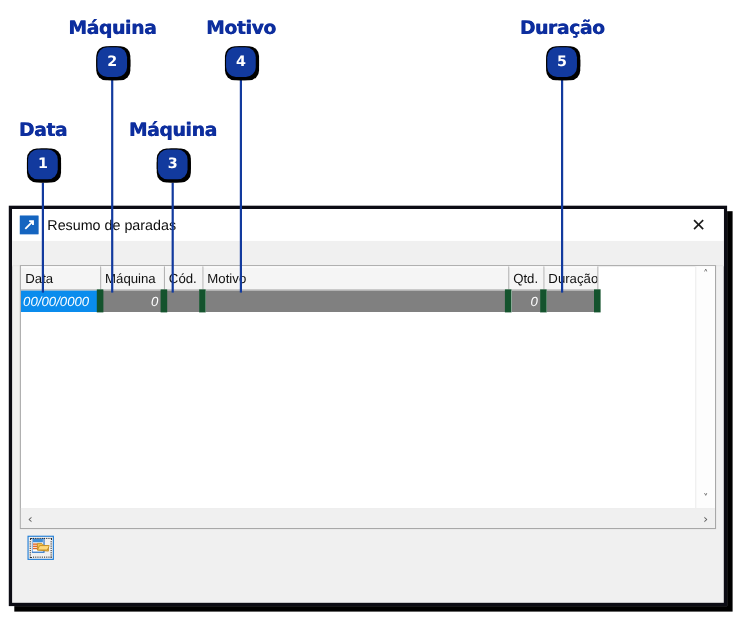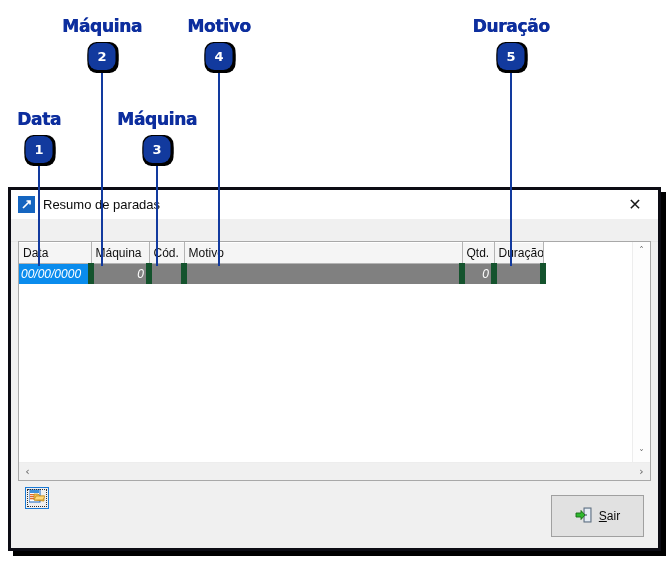--- a/index.html
+++ b/index.html
@@ -306,31 +306,20 @@
         <rect x="1" y="1" width="9" height="3" fill="#3f8fd8"></rect>
         <rect x="1" y="5" width="4" height="1.3" fill="#e06a2b"></rect>
         <rect x="1" y="7" width="4" height="1.3" fill="#e06a2b"></rect>
         <rect x="1" y="9" width="4" height="1.3" fill="#e06a2b"></rect>
         <path d="M5 11 L5 5 L9 5 L11 7 L15 7 L15 12 Z" fill="#f2c14e" stroke="#c08a1e" stroke-width="0.8"></path>
         <path d="M5 11 L7 7 L16 7 L14 11 Z" fill="#ffd97a" stroke="#c08a1e" stroke-width="0.8"></path>
       </svg>
     </span>
   </div>
 
-  <div id="sair-btn">
-    <span>
-      <svg width="18" height="16" viewBox="0 0 18 16">
-        <rect x="9" y="1" width="7" height="14" fill="#c9d6e4" stroke="#5a6b7d" stroke-width="1"></rect>
-        <rect x="10" y="2" width="5" height="12" fill="#e6edf4"></rect>
-        <circle cx="11" cy="8" r="0.9" fill="#5a6b7d"></circle>
-        <path d="M1 6 L6 6 L6 3.5 L10 8 L6 12.5 L6 10 L1 10 Z" fill="#2eb82e" stroke="#176b17" stroke-width="0.9" stroke-linejoin="round"></path>
-      </svg>
-    </span>
-    <span class="label"><u>S</u><span>air</span></span>
-  </div>
 
 </div>
 
 <div id="annotations">
     <div class="callout-line" style="left: 39px; top: 166px; height: 100px;"></div>
     <div class="callout-label" style="left: 39px; top: 109px;">Data</div>
     <div class="callout-badge" style="left: 39px; top: 136px;">1</div>
     <div class="callout-line" style="left: 102px; top: 72px; height: 194px;"></div>
     <div class="callout-label" style="left: 102px; top: 16px;">Máquina</div>
     <div class="callout-badge" style="left: 102px; top: 43px;">2</div>

